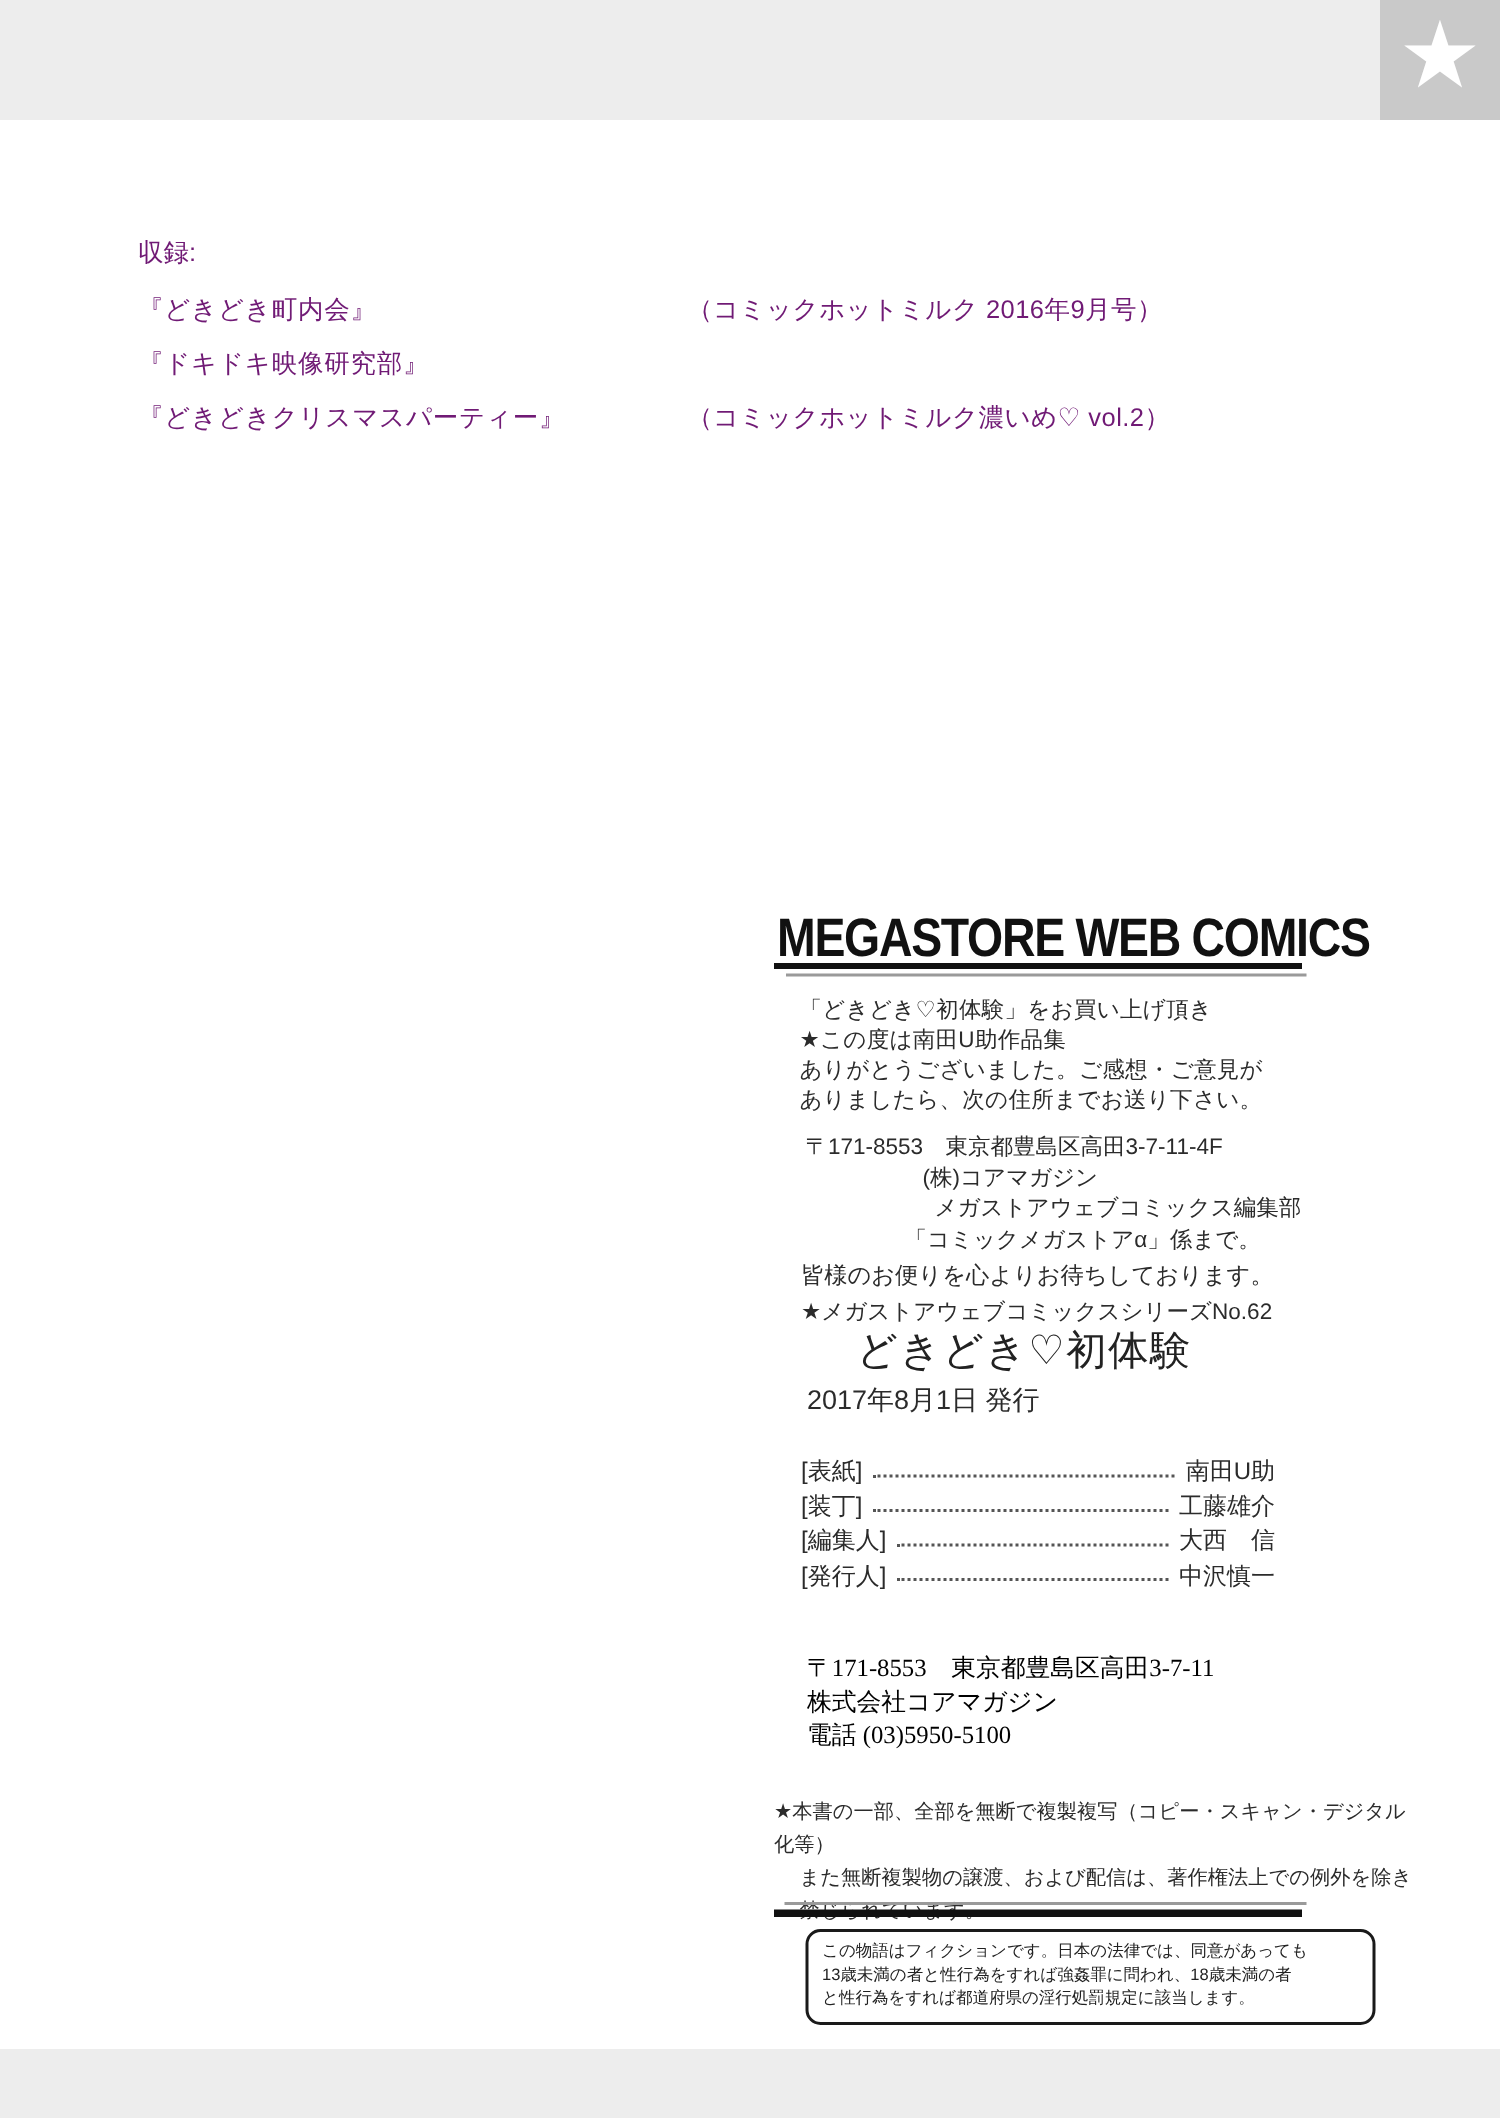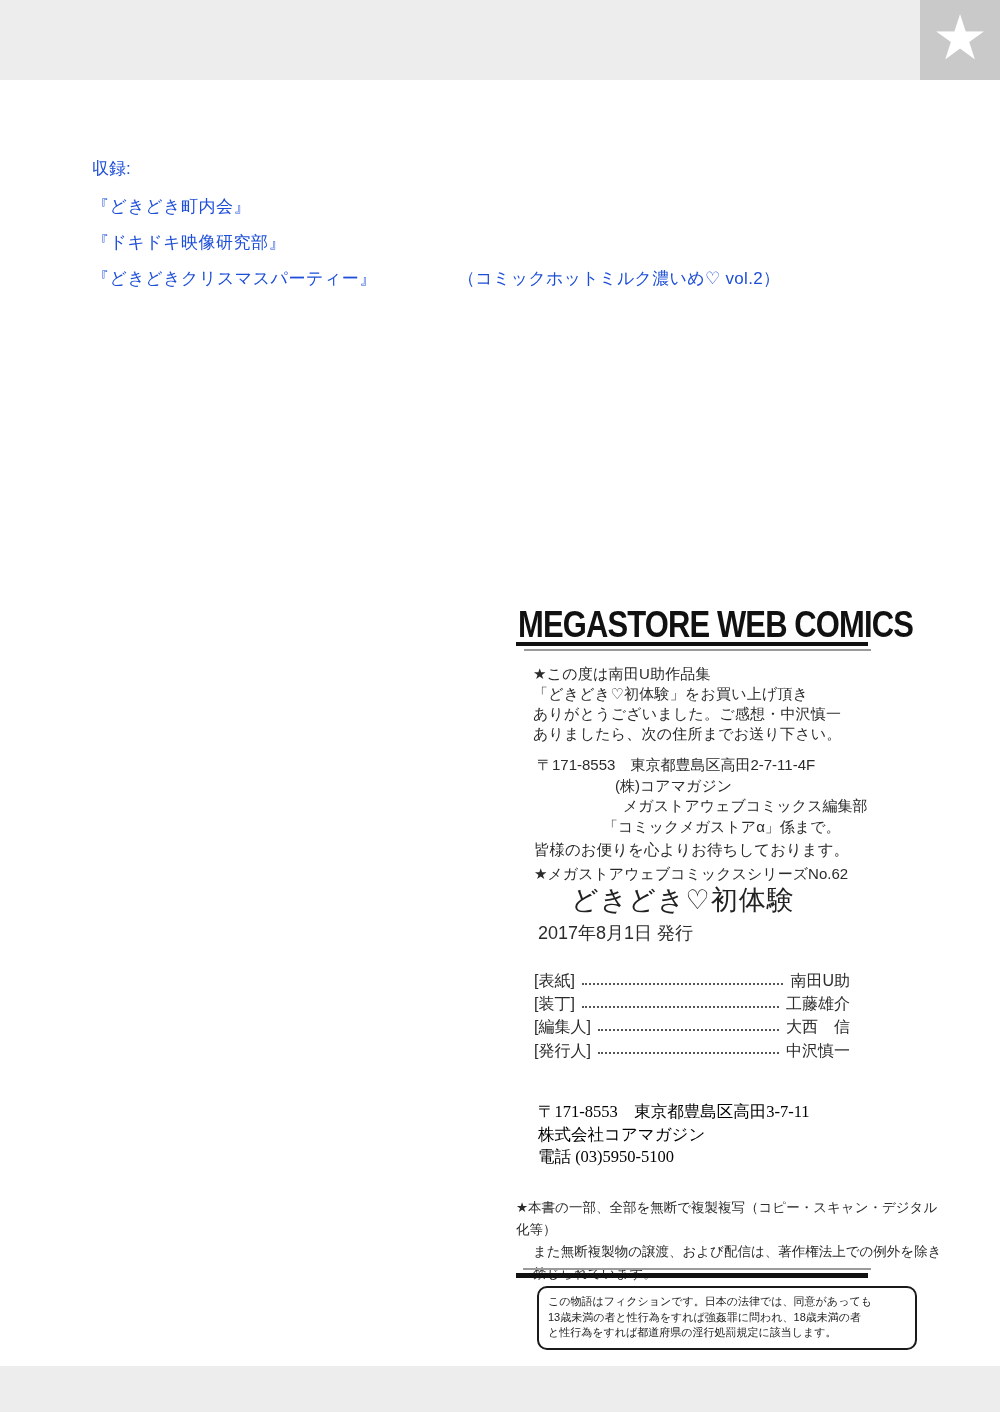--- a/index.html
+++ b/index.html
@@ -36,21 +36,21 @@
   .bottom-band {
     position: absolute; left: 0; top: 1366px;
     width: 1000px; height: 46px;
     background: #ededed;
   }
 
   
   .toc {
     position: absolute; left: 92px; top: 157px;
     font-size: 17px;
-    color: #1d4ed8;
+    color: #701a75;
   }
   .toc-heading { height: 38px; }
   .toc-row { display: flex; height: 36.2px; align-items: flex-start; }
   .toc-title { width: 366px; letter-spacing: 0.5px; }
   .toc-source { letter-spacing: 0.3px; }
 
   
   .logo {
     position: absolute; left: 518px; top: 604px;
     font-size: 36px; font-weight: bold;
@@ -130,43 +130,44 @@
 
   <div class="top-band"></div>
   <div class="star-box">
     <span class="star">★</span>
   </div>
 
   <div class="toc">
     <div class="toc-heading">収録:</div>
     <div class="toc-row">
       <span class="toc-title">『どきどき町内会』</span>
+      <span class="toc-source">（コミックホットミルク 2016年9月号）</span>
     </div>
     <div class="toc-row">
       <span class="toc-title">『ドキドキ映像研究部』</span>
     </div>
     <div class="toc-row">
       <span class="toc-title">『どきどきクリスマスパーティー』</span>
       <span class="toc-source">（コミックホットミルク濃いめ♡ vol.2）</span>
     </div>
   </div>
 
   <div class="logo">MEGASTORE WEB COMICS</div>
   <div class="rule rule-logo-thick"></div>
   <div class="rule rule-logo-thin"></div>
 
   <div class="greeting">
+    <div>「どきどき♡初体験」をお買い上げ頂き</div>
     <div>★この度は南田U助作品集</div>
-    <div>「どきどき♡初体験」をお買い上げ頂き</div>
-    <div>ありがとうございました。ご感想・中沢慎一</div>
+    <div>ありがとうございました。ご感想・ご意見が</div>
     <div>ありましたら、次の住所までお送り下さい。</div>
   </div>
 
   <div class="editorial-address">
-    <div class="line-0">〒171-8553　東京都豊島区高田2-7-11-4F</div>
+    <div class="line-0">〒171-8553　東京都豊島区高田3-7-11-4F</div>
     <div class="line-1">(株)コアマガジン</div>
     <div class="line-2">メガストアウェブコミックス編集部</div>
     <div class="line-3">「コミックメガストアα」係まで。</div>
   </div>
 
   <div class="closing">皆様のお便りを心よりお待ちしております。</div>
   <div class="series">★メガストアウェブコミックスシリーズNo.62</div>
   <div class="book-title">どきどき♡初体験</div>
   <div class="published">2017年8月1日 発行</div>
 

